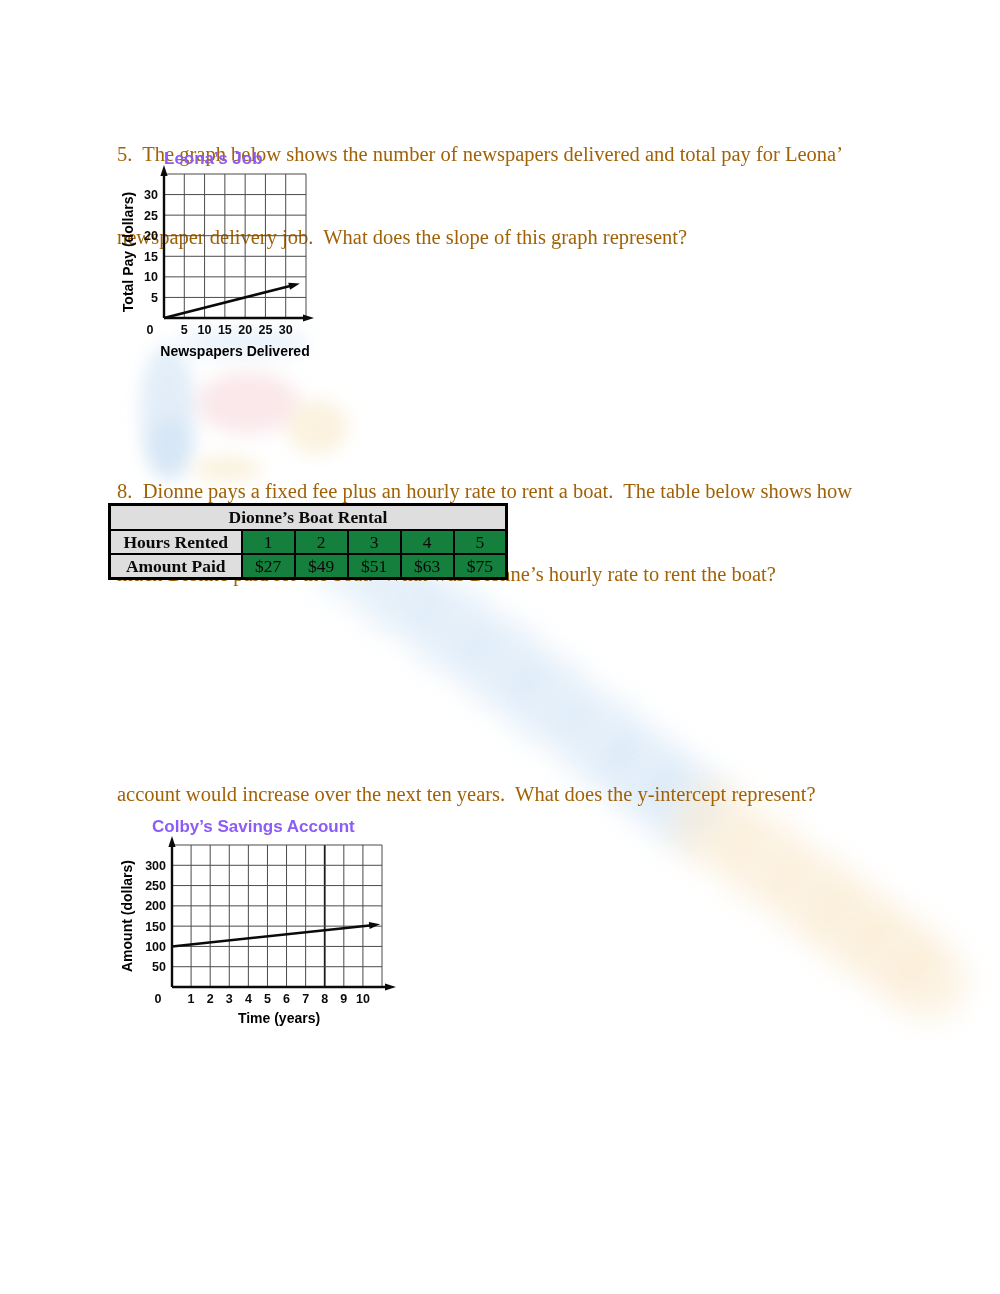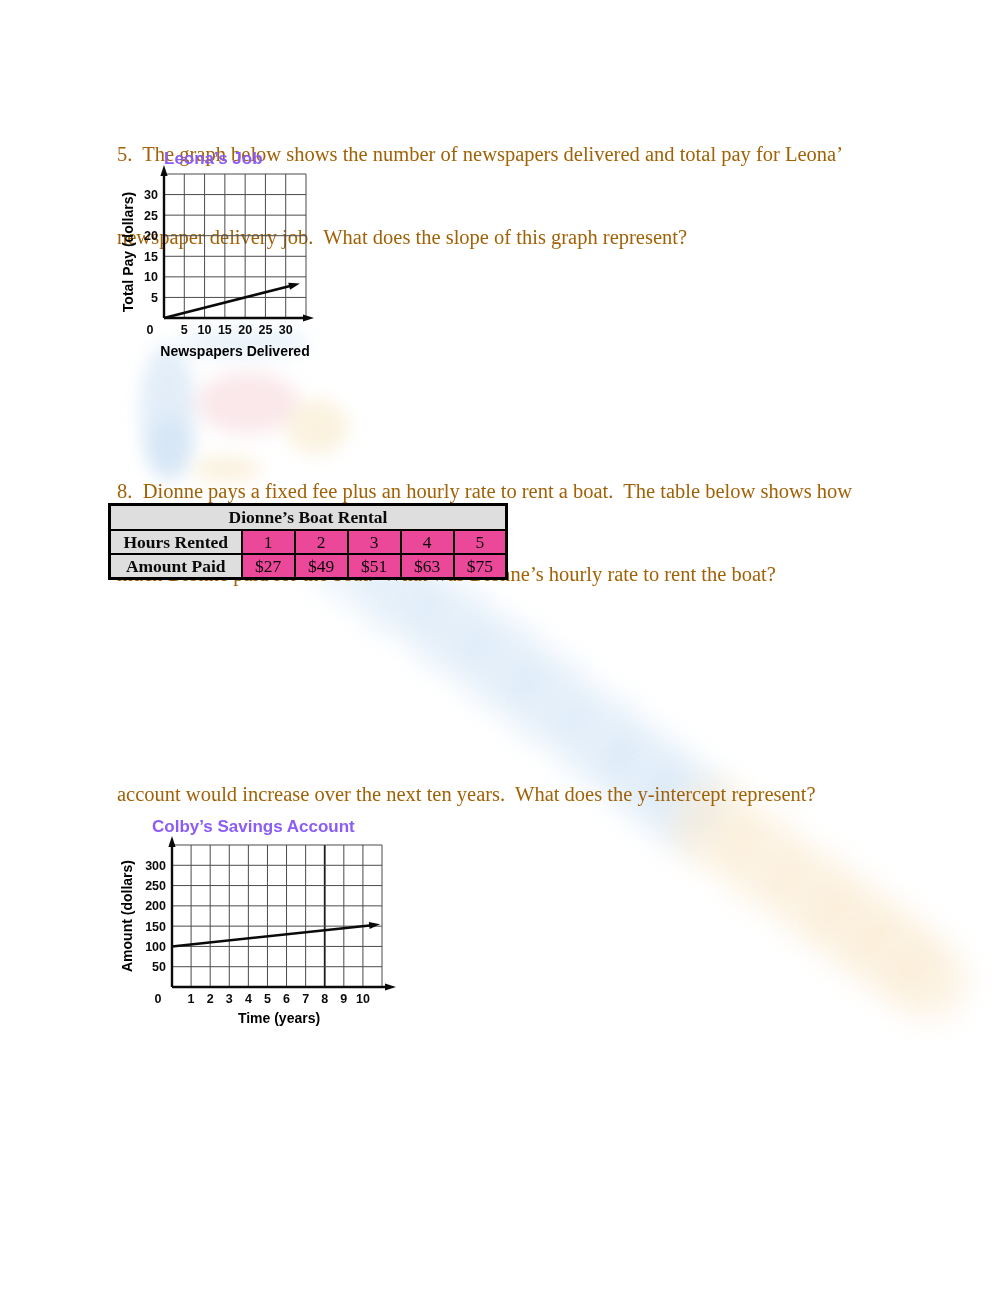--- a/index.html
+++ b/index.html
@@ -27,21 +27,21 @@
     font:700 14px "Liberation Sans", sans-serif;color:#000;white-space:nowrap;
   }
   .ylab{transform:translate(-50%,-50%) rotate(-90deg);}
   .xlab{transform:translateX(-50%);}
   svg.chart{position:absolute;z-index:2;overflow:visible;}
   .tick{font:700 12.5px "Liberation Sans", sans-serif;fill:#0a0a0a;}
   
   table.rental{
     position:absolute;left:108px;top:503px;width:397px;z-index:2;
     border-collapse:collapse;table-layout:fixed;
-    font-family:"Liberation Serif", serif;background:#ec4899;
+    font-family:"Liberation Serif", serif;background:#15803d;
     border:3px solid #000;
   }
   .rental td,.rental th{
     border:2px solid #000;text-align:center;vertical-align:middle;
     padding:0;height:22px;font-size:17.5px;color:#0a0a0a;overflow:hidden;
   }
   .rental th{font-weight:700;}
   .rental .shade{background:#dedede;}
 </style>
 </head>

